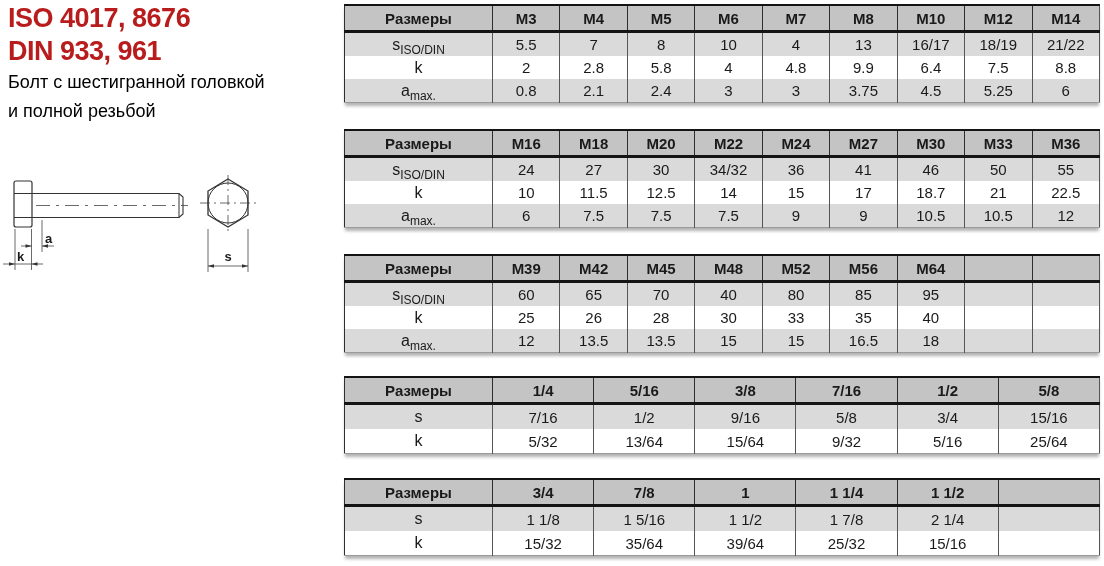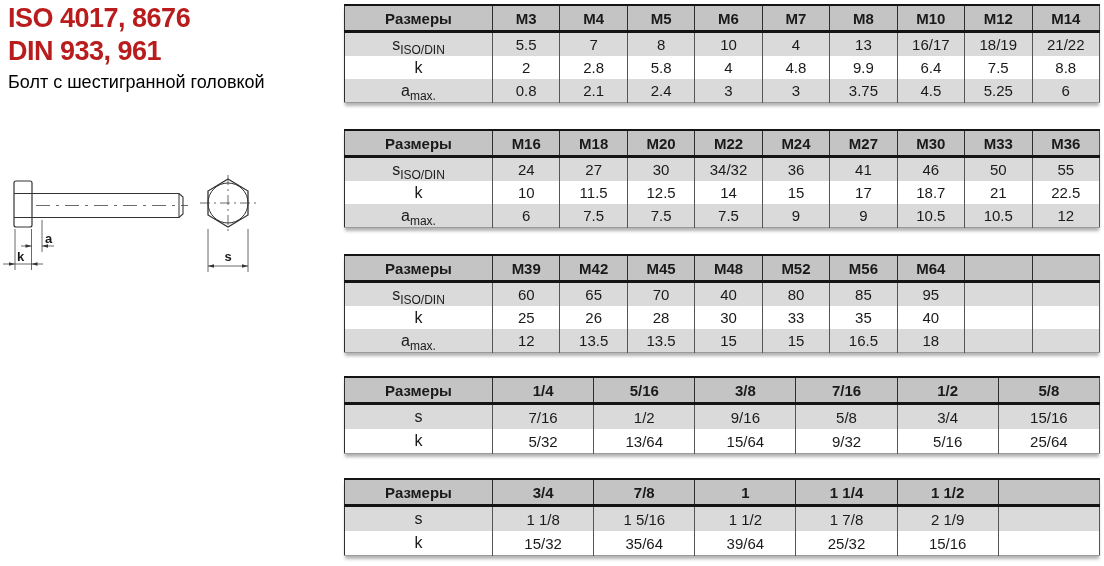--- a/index.html
+++ b/index.html
@@ -47,20 +47,21 @@
   .tbl td.rowlabel sub{font-size:12px;line-height:0;}
   .dimtext{font-weight:bold;font-size:13px;fill:var(--ink);font-family:"Liberation Sans",sans-serif;}
 </style>
 </head>
 <body>
 
 <div class="title-block">
   <div class="std-line">ISO 4017, 8676</div>
   <div class="std-line">DIN 933, 961</div>
   <div class="name-line">Болт с шестигранной головкой</div>
+  <div class="name-line">и полной резьбой</div>
 </div>
 
 <svg class="drawing" width="290" height="175" viewBox="0 0 290 175" xmlns="http://www.w3.org/2000/svg">
 
   <g stroke="#333" fill="none" stroke-width="1.2">
     <rect x="14" y="21" width="18" height="46" rx="2"></rect>
     <line x1="14" y1="33.5" x2="32" y2="33.5" stroke-width="1"></line>
     <line x1="14" y1="57.5" x2="32" y2="57.5" stroke-width="1"></line>
     <path d="M32,33.5 H179 L183,37 V54 L179,57.5 H32" stroke-width="1.1"></path>
     <line x1="179" y1="33.5" x2="179" y2="57.5" stroke-width="1"></line>
@@ -366,21 +367,21 @@
           <th></th>
         </tr>
       </thead>
       <tbody>
         <tr>
           <td class="rowlabel"><span>s</span></td>
           <td>1 1/8</td>
           <td>1 5/16</td>
           <td>1 1/2</td>
           <td>1 7/8</td>
-          <td>2 1/9</td>
+          <td>2 1/4</td>
           <td></td>
         </tr>
         <tr>
           <td class="rowlabel"><span>k</span></td>
           <td>15/32</td>
           <td>35/64</td>
           <td>39/64</td>
           <td>25/32</td>
           <td>15/16</td>
           <td></td>

